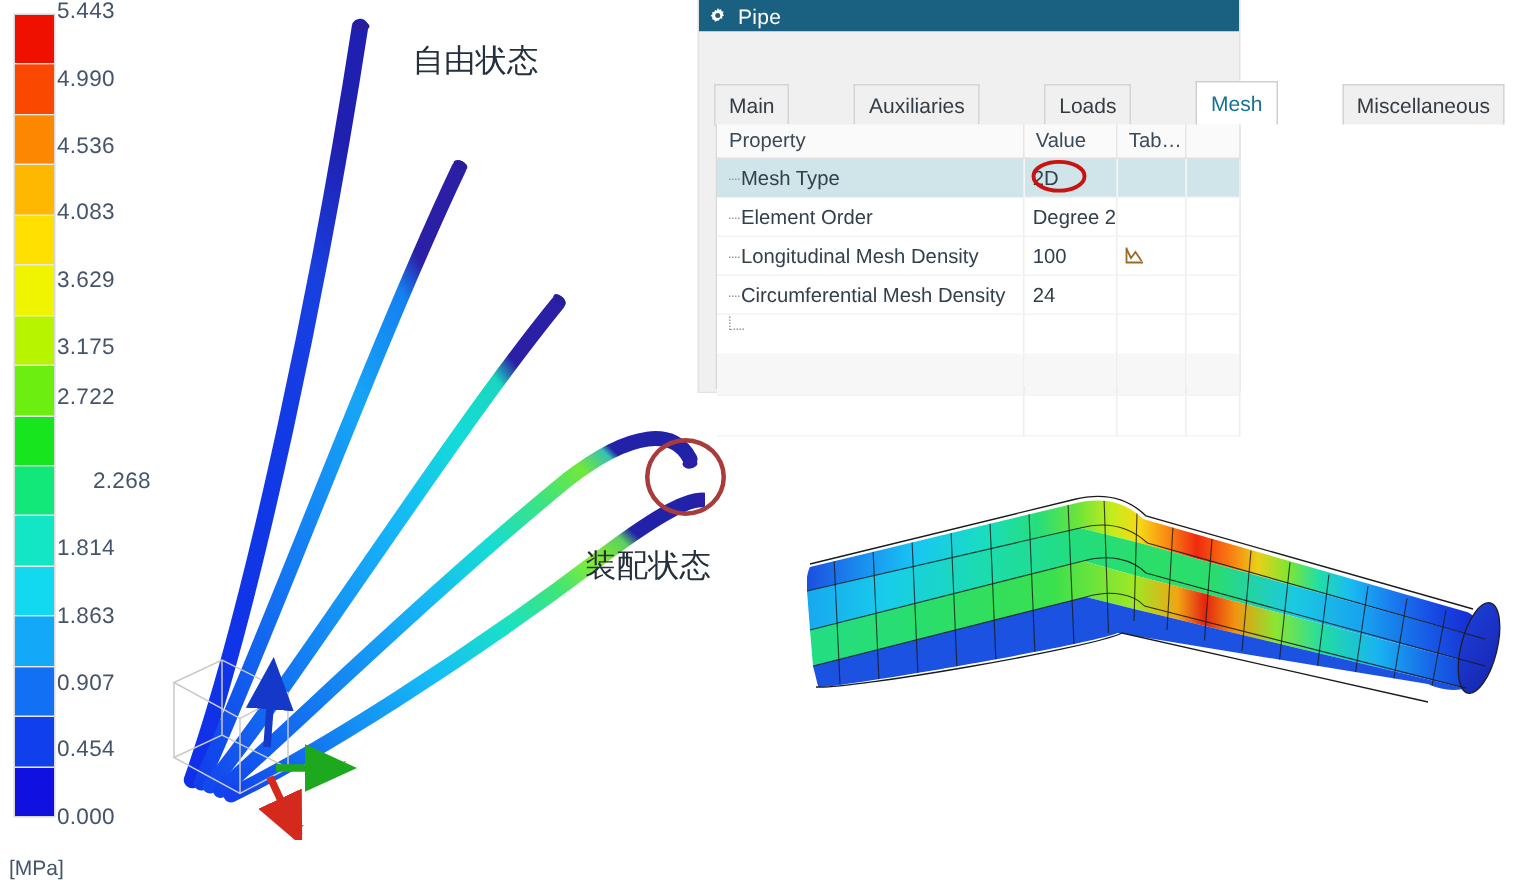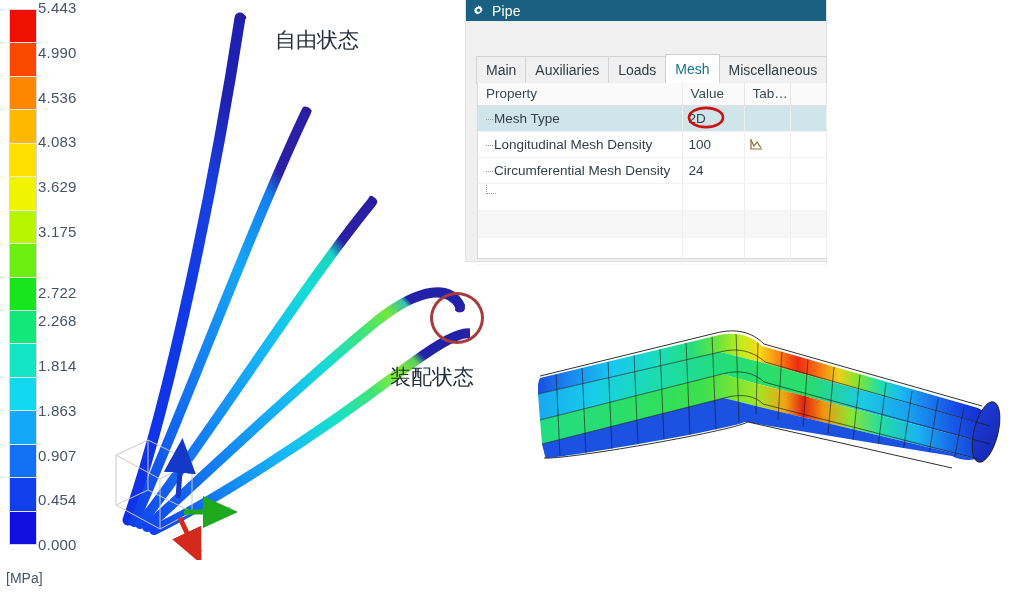--- a/index.html
+++ b/index.html
@@ -129,20 +129,21 @@
   
   #tabstrip {
     position: absolute;
     left: 10px;
     top: 34px;
     right: 0;
     height: 28px;
     display: flex;
     align-items: flex-end;
     border-bottom: 1px solid #cfcfcf;
+    gap: 44px;
   }
   .tab {
     height: 26px;
     line-height: 26px;
     padding: 0 9px;
     font-size: 14px;
     color: #333c44;
     background: #f0f0f0;
     border: 1px solid #d4d4d4;
     border-bottom: none;
@@ -283,22 +284,22 @@
       <div class="legend-band" style="background: rgb(16, 64, 236);"></div>
       <div class="legend-band" style="background: rgb(16, 16, 224);"></div>
     </div>
   <div id="legend-labels">
       <div class="legend-label" style="top: -1px;">5.443</div>
       <div class="legend-label" style="top: 43.75px;">4.990</div>
       <div class="legend-label" style="top: 88.5px;">4.536</div>
       <div class="legend-label" style="top: 133.25px;">4.083</div>
       <div class="legend-label" style="top: 178px;">3.629</div>
       <div class="legend-label" style="top: 222.75px;">3.175</div>
-      <div class="legend-label" style="top: 284px;">2.722</div>
-      <div class="legend-label" style="top: 312.25px;">2.268</div>
+      <div class="legend-label" style="top: 256px;">2.722</div>
+      <div class="legend-label" style="top: 312.25px; padding-left: 24px;">2.268</div>
       <div class="legend-label" style="top: 357px;">1.814</div>
       <div class="legend-label" style="top: 401.75px;">1.863</div>
       <div class="legend-label" style="top: 446.5px;">0.907</div>
       <div class="legend-label" style="top: 491.25px;">0.454</div>
       <div class="legend-label" style="top: 536px;">0.000</div>
     </div>
   <div id="legend-unit">[MPa]</div>
 </div>
 
 <div id="viewport">
@@ -436,20 +437,26 @@
         </thead>
         <tbody>
           <tr class="selected">
             <td class="prop"><span class="tree-dash"></span>
             Mesh Type</td>
             <td class="val">2D</td>
             <td></td>
             <td></td>
           </tr>
           <tr>
+            <td class="prop"><span class="tree-dash"></span>Element Order</td>
+            <td class="val">Degree 2</td>
+            <td></td>
+            <td></td>
+          </tr>
+          <tr>
             <td class="prop"><span class="tree-dash"></span>Longitudinal Mesh Density</td>
             <td class="val">100</td>
             <td>
               <svg class="chart-cell-icon" width="14" height="13" viewBox="0 0 14 13">
                 <path d="M2 1 L2 11 L13 11" stroke="#9a6a2c" stroke-width="1.2" fill="none"></path>
                 <path d="M2 2 L5 8 L8 4 L12 10" stroke="#9a6a2c" stroke-width="1.2" fill="none"></path>
               </svg>
             </td>
             <td></td>
           </tr>

